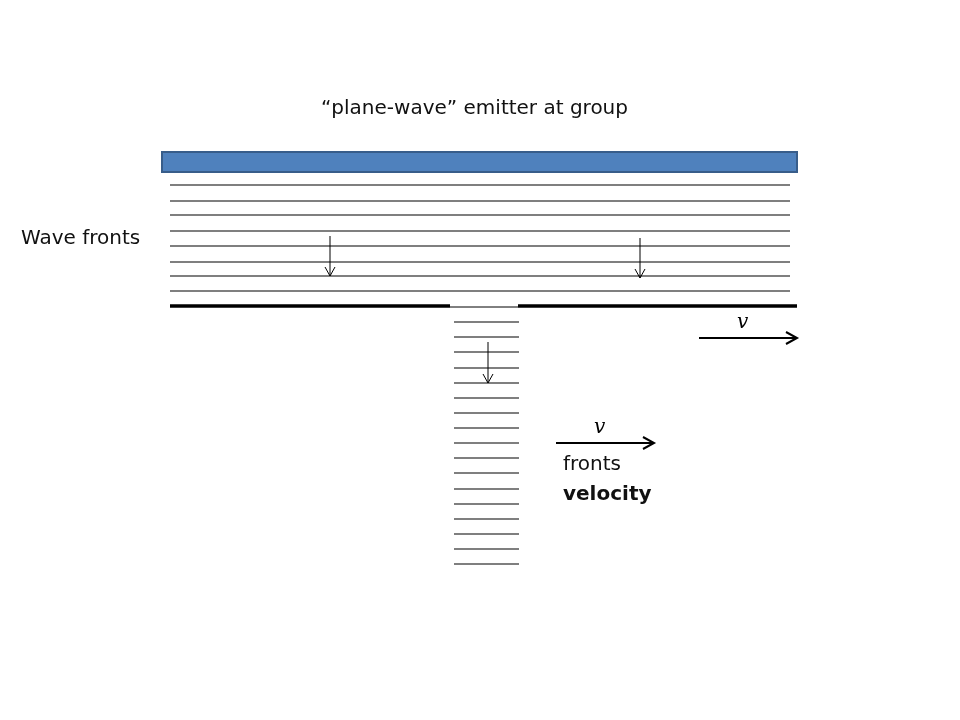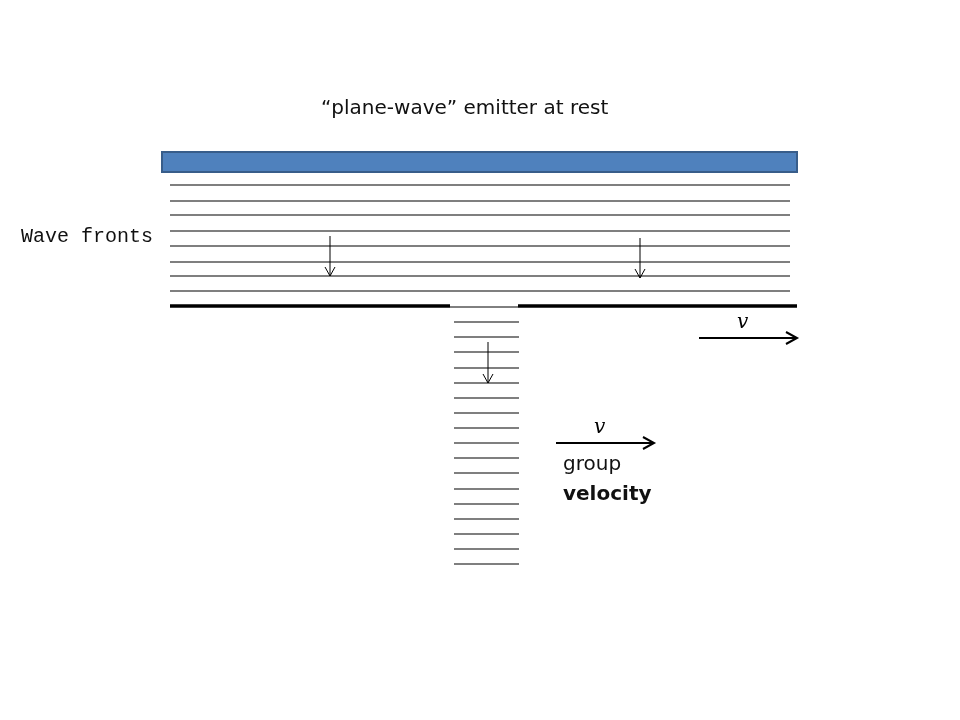--- a/index.html
+++ b/index.html
@@ -58,18 +58,18 @@
       <polyline points="483,374 488,383 493,374"></polyline>
     </g>
   <g id="right-arrows" stroke="#000" stroke-width="2" fill="none">
       <line x1="699" x2="796" y1="338" y2="338"></line>
       <polyline points="786,332 797,338 786,344"></polyline>
       <line x1="556" x2="653" y1="443" y2="443"></line>
       <polyline points="643,437 654,443 643,449"></polyline>
     </g>
 </svg>
 
-<div class="txt" style="left:321px; top:97px; font-size:20px;">“plane-wave” emitter at rest</div>
-<div class="txt" style="left:21px; top:227px;font-family:Liberation Mono, monospace;">Wave fronts</div>
+<div class="txt" style="left:321px; top:97px; font-size:20px;">“plane-wave” emitter at group</div>
+<div class="txt" style="left:21px; top:227px;">Wave fronts</div>
 <div class="var" style="left:737px; top:311px;">v</div>
 <div class="var" style="left:594px; top:416px;">v</div>
-<div class="txt" style="left:563px; top:453px;">group</div>
+<div class="txt" style="left:563px; top:453px;">fronts</div>
 <div class="txt" style="left:563px; top:483px;font-weight:bold;">velocity</div>
 
 </body></html>

